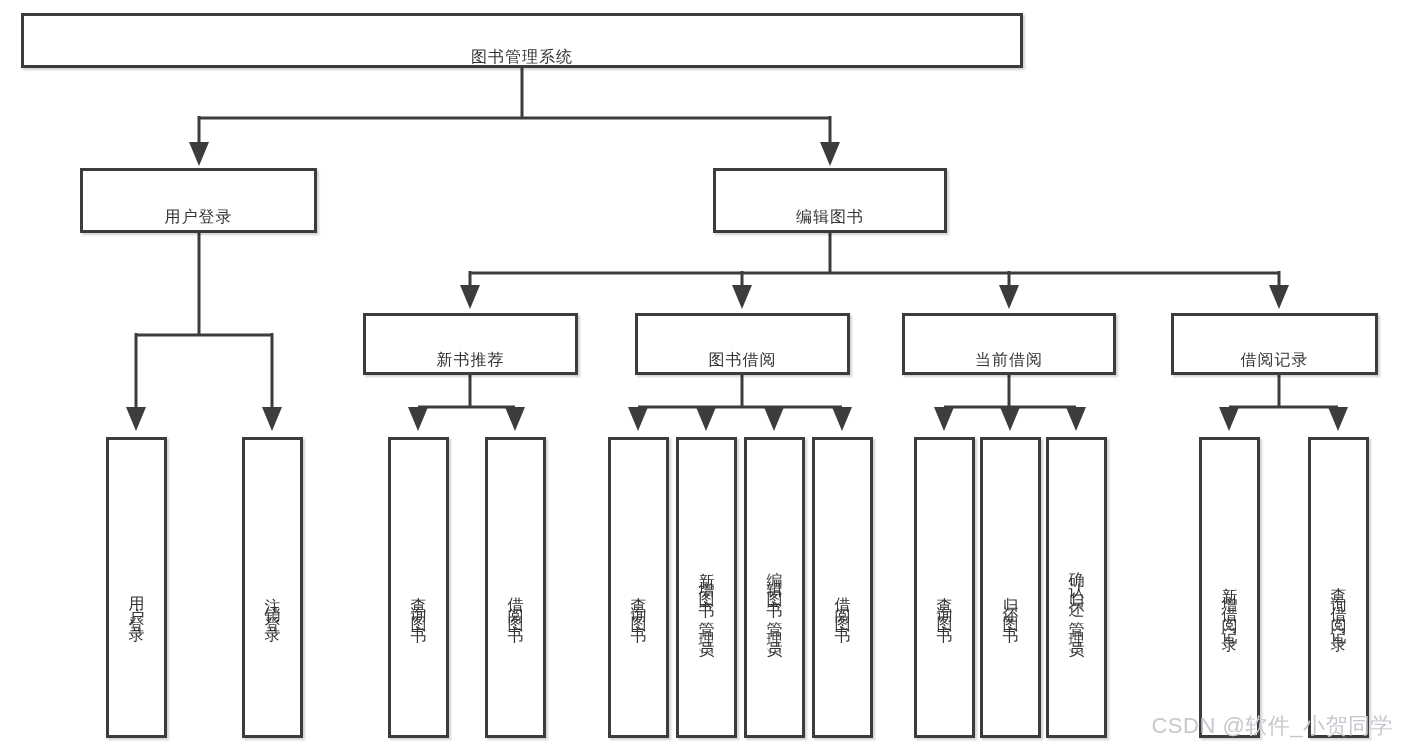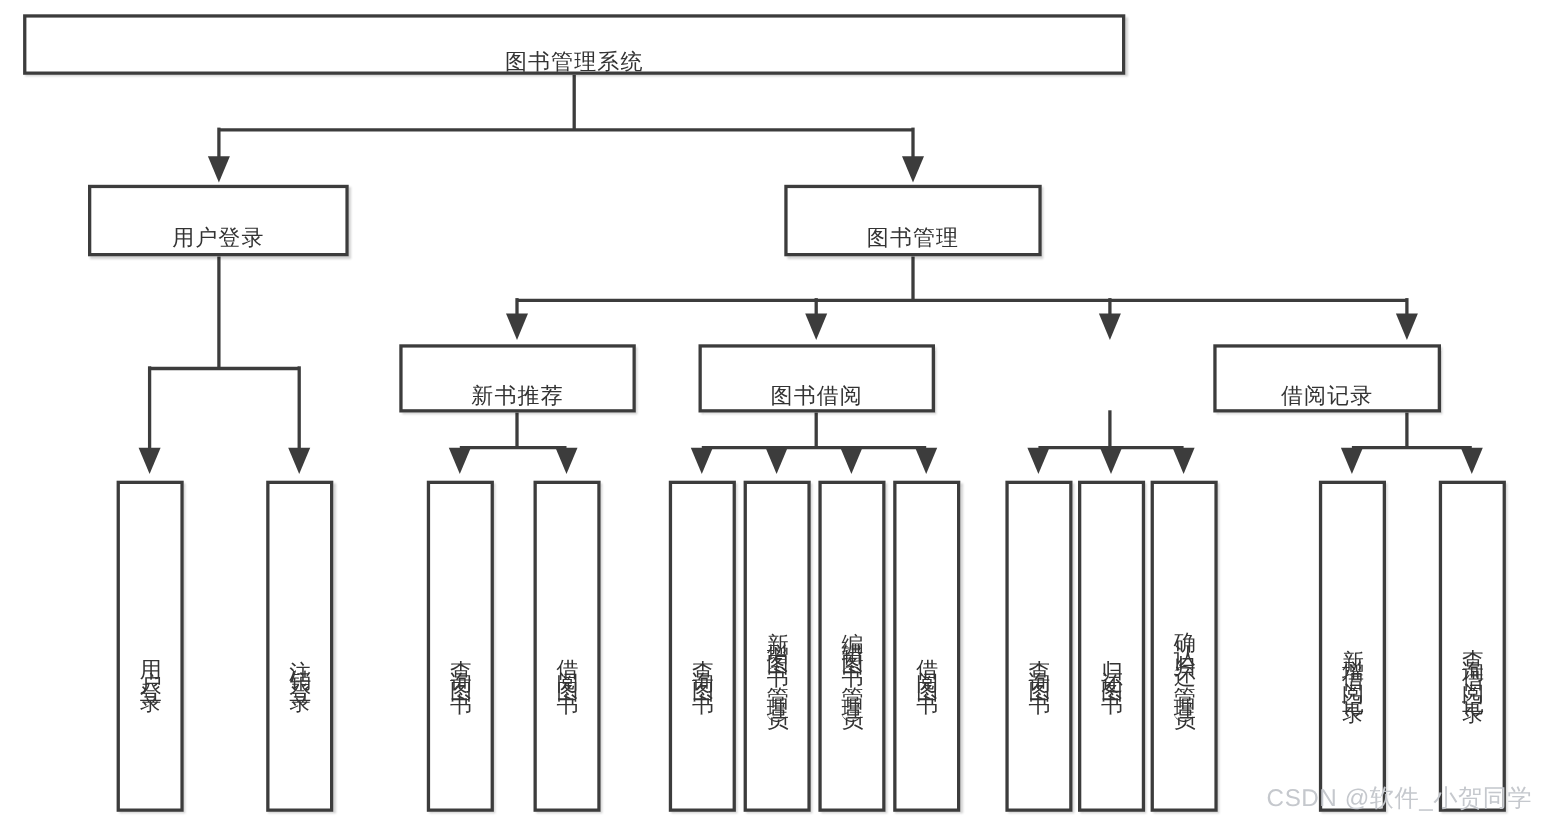--- a/index.html
+++ b/index.html
@@ -22,21 +22,21 @@
     position:absolute;
     box-sizing:border-box;
     background:#ffffff;
     border:3px solid var(--line-color);
     box-shadow:2px 2px 2px rgba(0,0,0,0.18);
     display:flex;align-items:center;justify-content:center;
     z-index:2;
   }
   .box .label{
     color:var(--text-color);
-    font-size:20px;
+    font-size:16px;
     line-height:1;
     white-space:nowrap;
     margin-top:32px;
   }
   .box.h .label{letter-spacing:1px;}
   .box.v .label{
     writing-mode:vertical-rl;
     text-orientation:mixed;
     letter-spacing:10px;
     white-space:normal;
@@ -108,30 +108,33 @@
   </svg>
 
   <div class="box h" style="left:21px;top:13px;width:1002px;height:55px">
     <span class="label">图书管理系统</span>
   </div>
 
   <div class="box h" style="left:80px;top:168px;width:237px;height:65px">
     <span class="label">用户登录</span>
   </div>
   <div class="box h" style="left:713px;top:168px;width:234px;height:65px">
-    <span class="label">图书管理</span>
+    <span class="label">编辑图书</span>
   </div>
 
   <div class="box h" style="left:635px;top:313px;width:215px;height:62px">
     <span class="label">图书借阅</span>
   </div>
   <div class="box h" style="left:363px;top:313px;width:215px;height:62px">
     <span class="label">新书推荐</span>
   </div>
-  <div class="box h" style="left:1103px;top:313px;width:207px;height:62px">
+  <div class="box h" style="left:902px;top:313px;width:214px;height:62px">
+    <span class="label">当前借阅</span>
+  </div>
+  <div class="box h" style="left:1171px;top:313px;width:207px;height:62px">
     <span class="label">借阅记录</span>
   </div>
 
   <div class="box v" style="left:106px;top:437px;width:61px;height:301px">
     <span class="label">用户登录</span>
   </div>
   <div class="box v" style="left:242px;top:437px;width:61px;height:301px">
     <span class="label">注销登录</span>
   </div>
 

